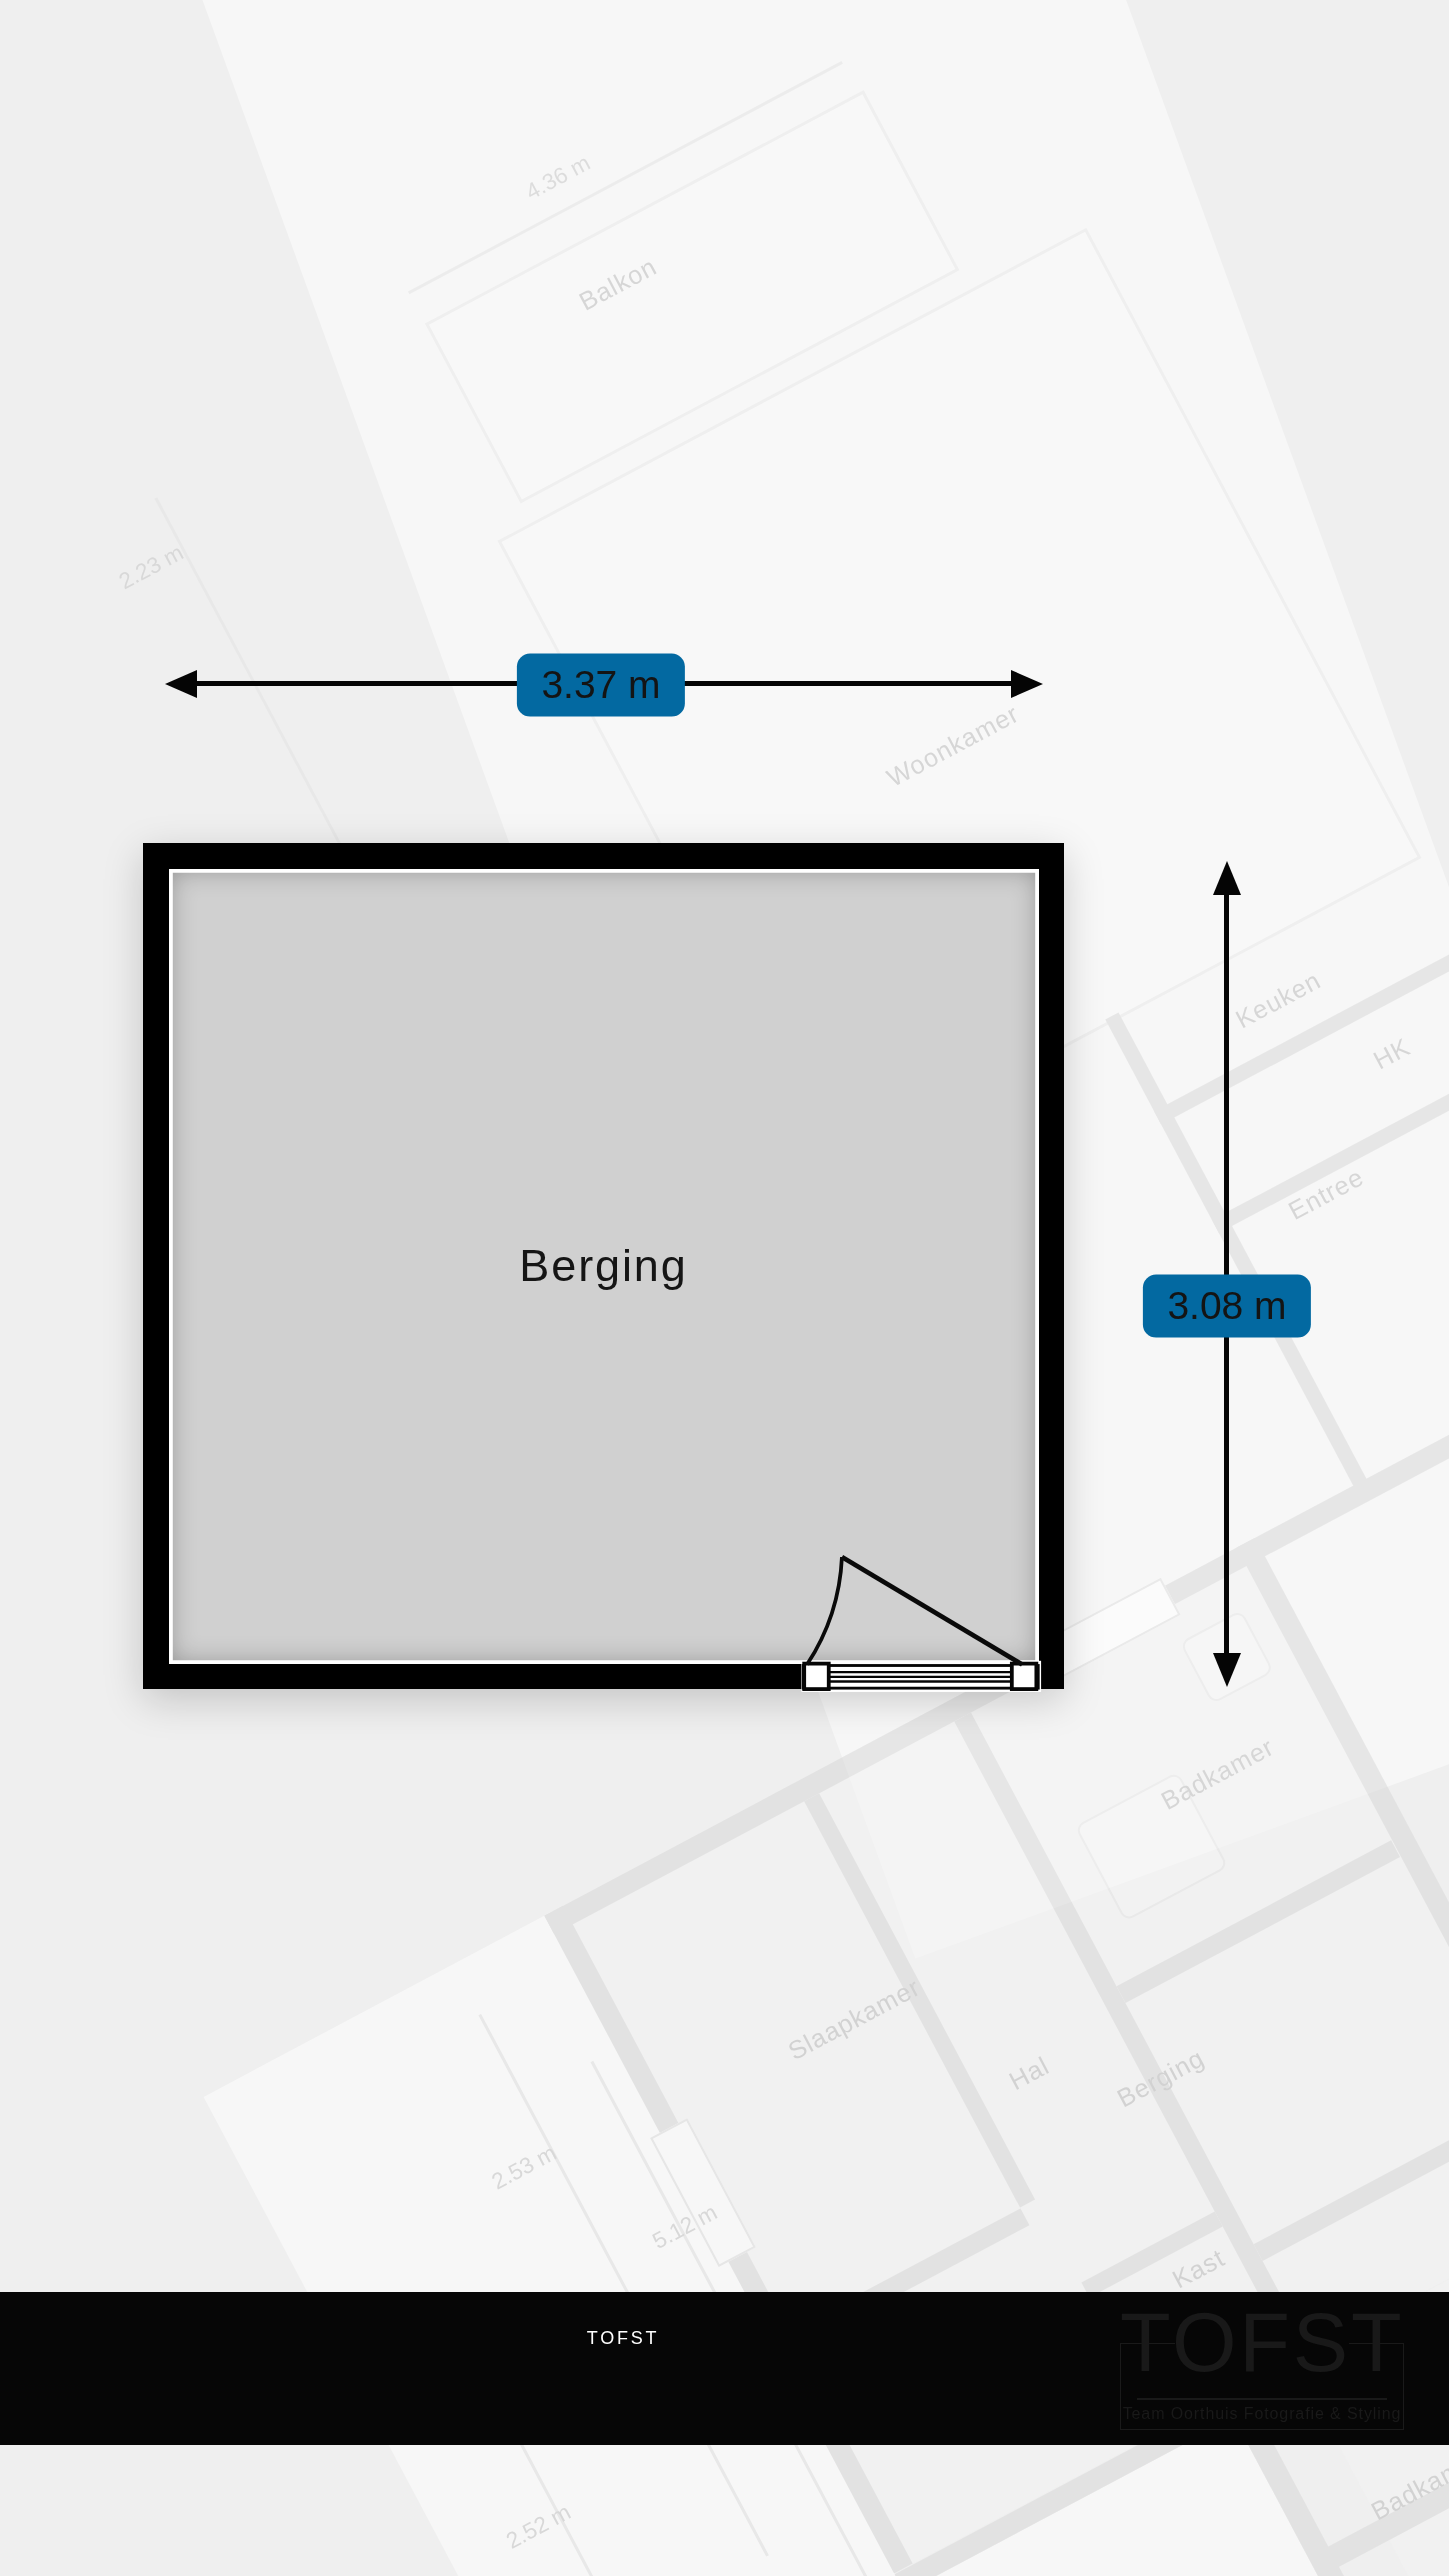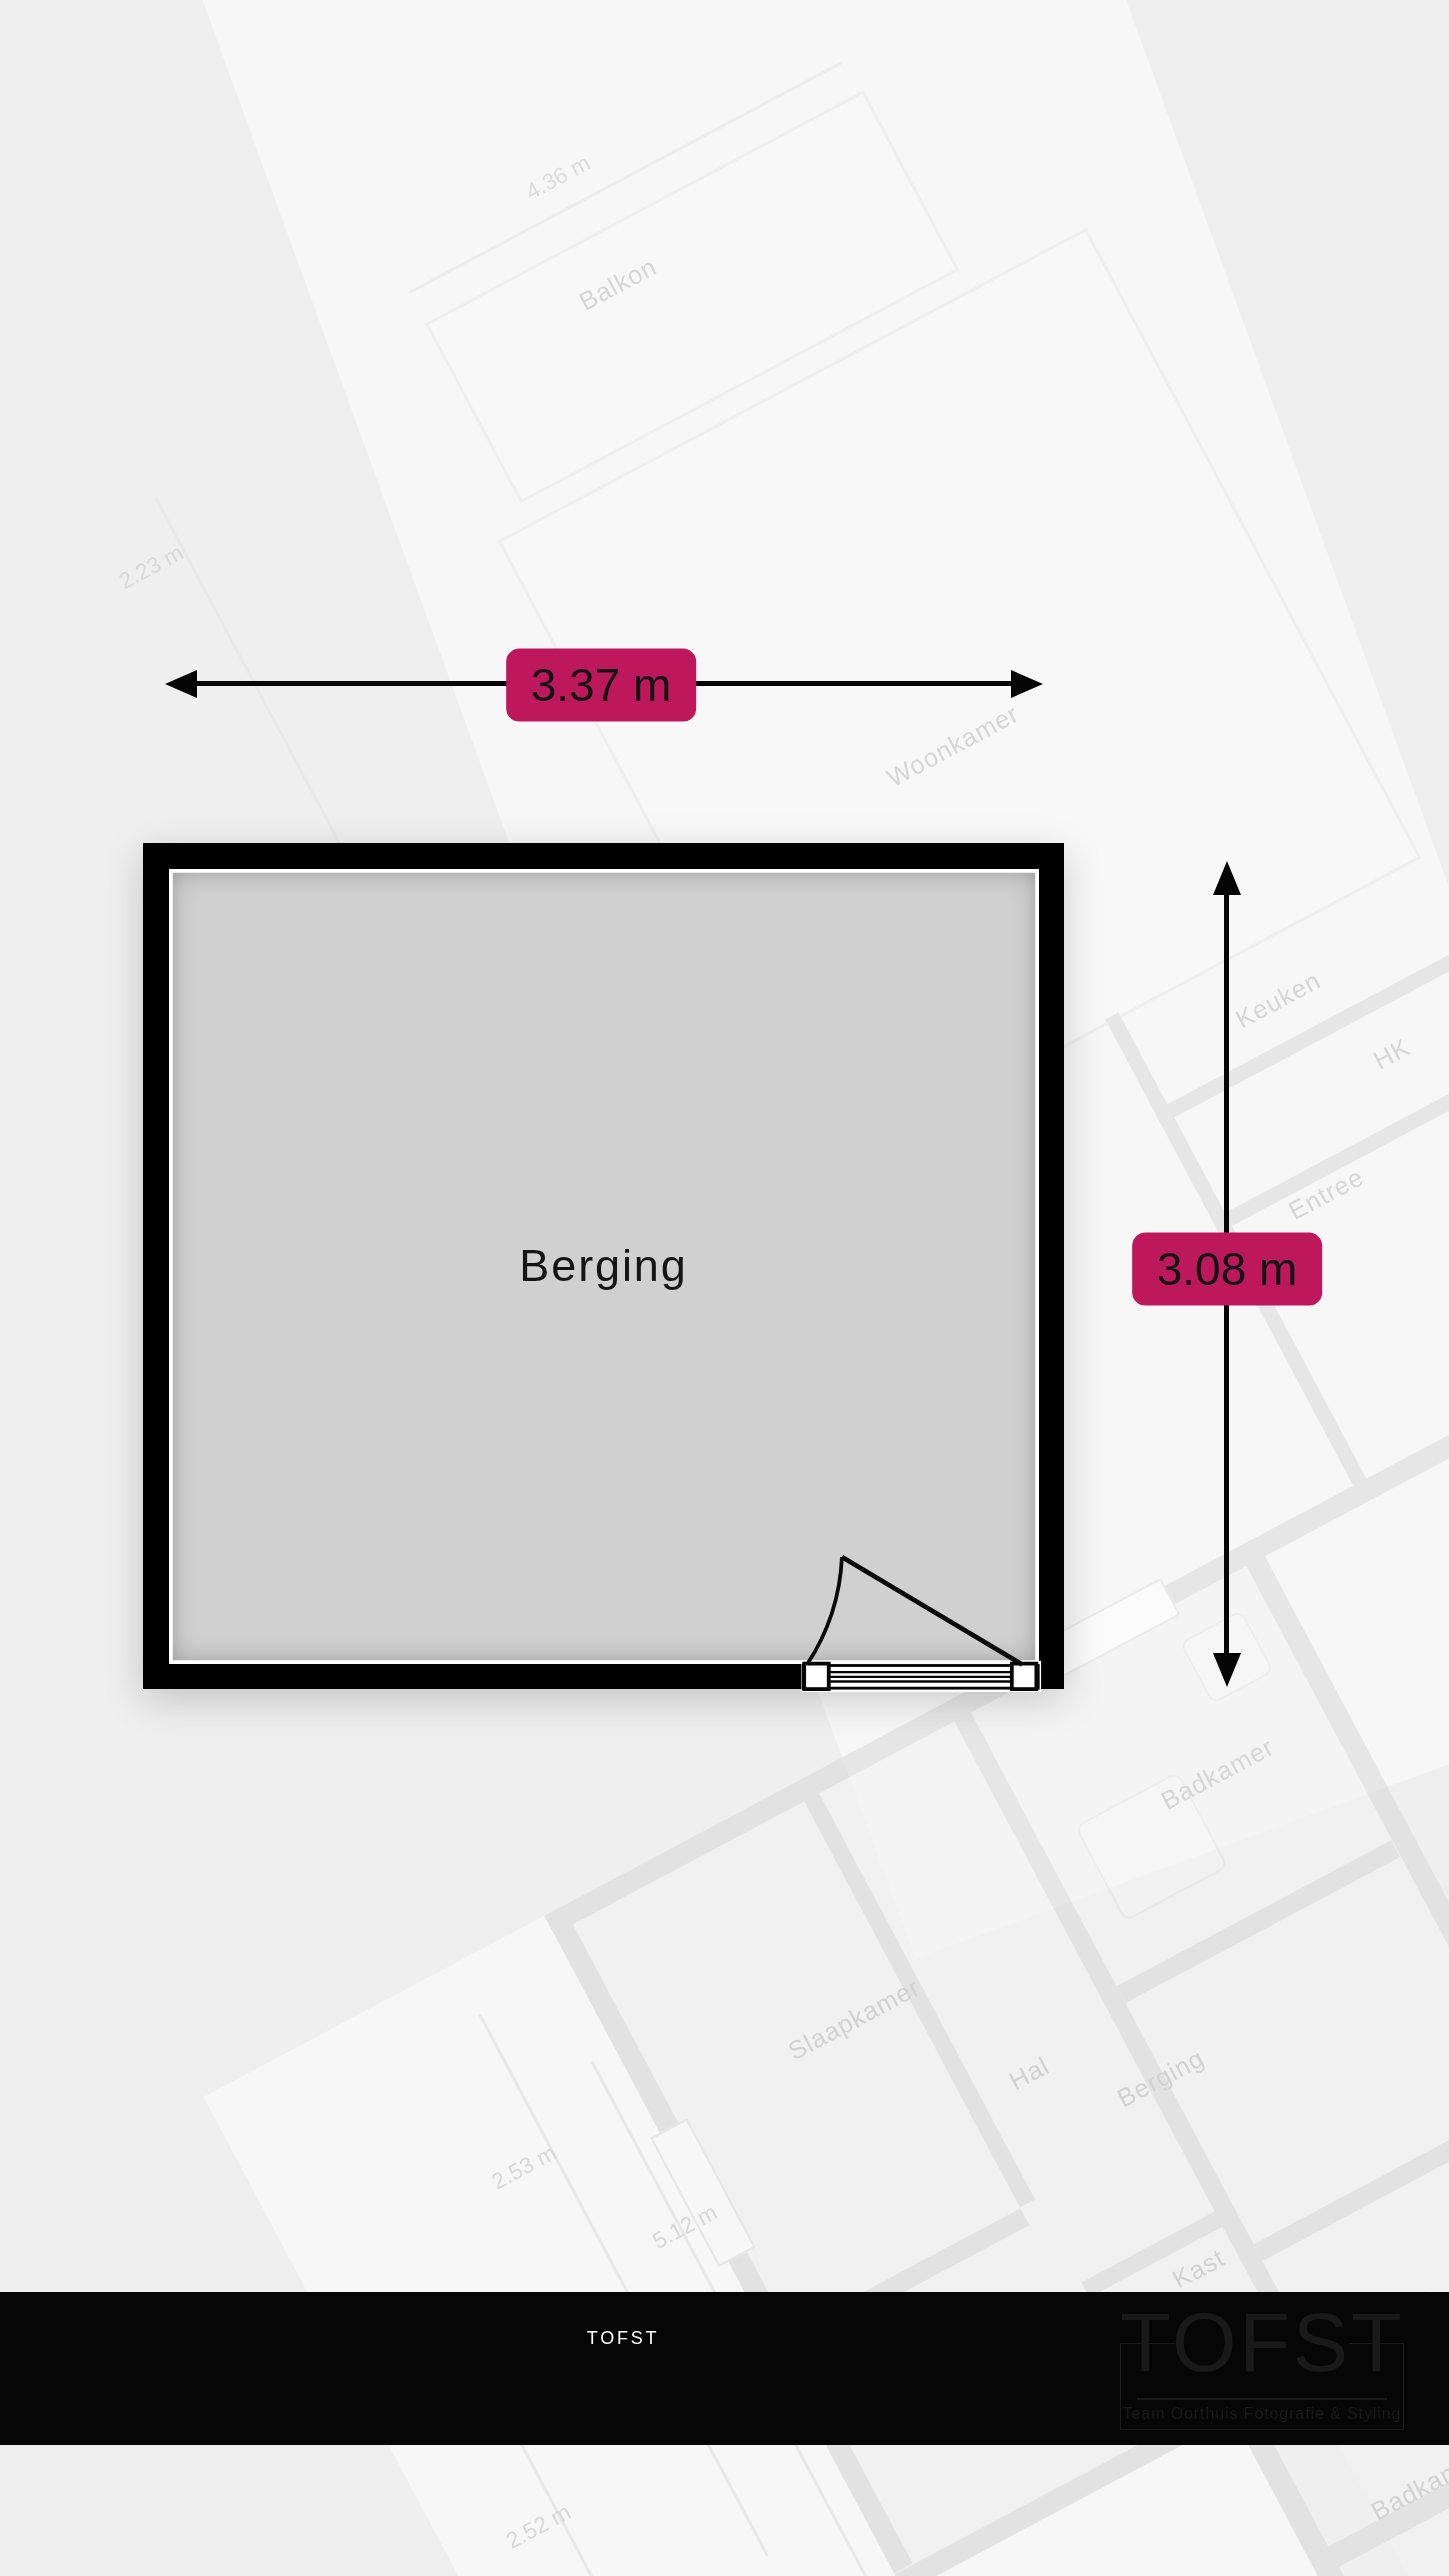--- a/index.html
+++ b/index.html
@@ -24,22 +24,22 @@
     transform:translate(-50%,-50%);}
   .bg-dim{position:absolute;color:#c3c3c3;font-size:22.6px;white-space:nowrap;
     transform:translate(-50%,-50%);}
   
   .dim-line{position:absolute;background:#050505;}
   .dim-head{position:absolute;width:0;height:0;}
   .head-left {border-top:14px solid transparent;border-bottom:14px solid transparent;border-right:32px solid #050505;}
   .head-right{border-top:14px solid transparent;border-bottom:14px solid transparent;border-left:32px solid #050505;}
   .head-up   {border-left:14px solid transparent;border-right:14px solid transparent;border-bottom:34px solid #050505;}
   .head-down {border-left:14px solid transparent;border-right:14px solid transparent;border-top:34px solid #050505;}
-  .dim-label{position:absolute;transform:translate(-50%,-50%);background:#be185d;
-    border-radius:13.2px;padding:9.4px 24.5px;font-size:46px;color:#141414;white-space:nowrap;}
+  .dim-label{position:absolute;transform:translate(-50%,-50%);background:#0369a1;
+    border-radius:13.2px;padding:9.4px 24.5px;font-size:39px;color:#141414;white-space:nowrap;}
   
   .room{position:absolute;left:143px;top:843px;width:921px;height:846px;
     background:#000;box-sizing:border-box;padding:25.5px;
     box-shadow:0 11.3px 38px rgba(0,0,0,.18);}
   .floor{width:100%;height:100%;background:#d0d0d0;
     box-shadow:inset 0 0 0 3.8px #ffffff, inset 0 0 26.4px rgba(0,0,0,.32);
     display:flex;align-items:center;justify-content:center;}
   .room-label{font-size:45px;letter-spacing:1.9px;color:#151515;}
   .door-svg{position:absolute;left:774px;top:1472px;}
   
@@ -141,21 +141,21 @@
   <rect x="32" y="203" width="26" height="27" fill="#ffffff" stroke="#050505" stroke-width="4"></rect>
   <rect x="252" y="203" width="26" height="27" fill="#ffffff" stroke="#050505" stroke-width="4"></rect>
   <path d="M 35 204 A 226 226 0 0 0 72 90" fill="none" stroke="#0a0a0a" stroke-width="4"></path>
   <line x1="72" y1="90" x2="263" y2="204" stroke="#0a0a0a" stroke-width="5"></line>
 </svg>
 
 <div>
   <div class="dim-line" style="left:1224px;top:887px;width:4.7px;height:769px;"></div>
   <div class="dim-head head-up" style="left:1213px;top:861px;"></div>
   <div class="dim-head head-down" style="left:1213px;top:1653px;"></div>
-  <div class="dim-label" style="left:1227px;top:1269px;">3.08 m</div>
+  <div class="dim-label" style="left:1227px;top:1306px;">3.08 m</div>
 </div>
 
 <div class="footer">
   <div class="disclaimer">
     <div class="brand">TOFST</div>
   </div>
   <div class="logo">
     <div class="logo-frame"></div>
     <div class="logo-stub stub-l"></div>
     <div class="logo-stub stub-r"></div>

